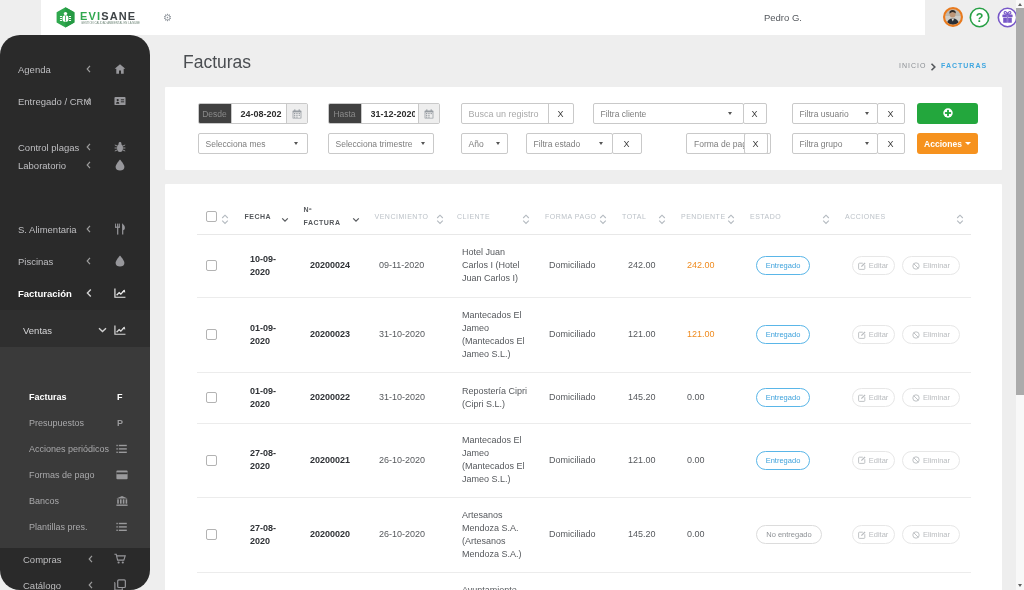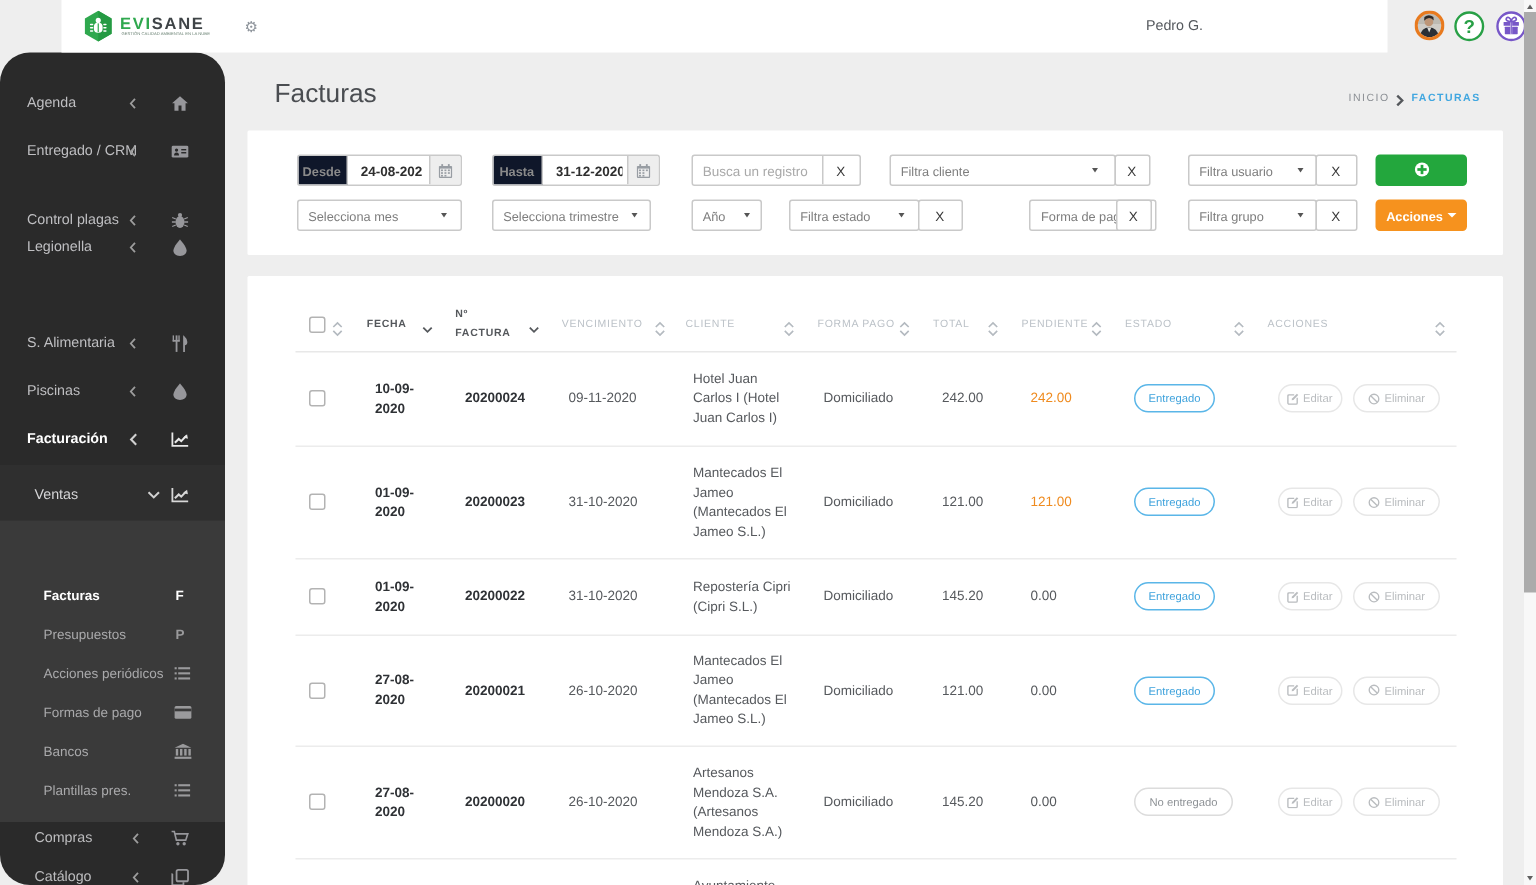--- a/index.html
+++ b/index.html
@@ -13,21 +13,21 @@
 
 .mi { position:absolute; left:0; width:150px; height:26px; }
 .mt { position:absolute; left:18px; top:50%; transform:translateY(-50%); font-size:9.5px; color:#bfbfc2; white-space:nowrap; }
 .mc { position:absolute; left:86px; top:50%; transform:translateY(-50%); }
 .mico { position:absolute; left:114px; top:50%; transform:translateY(-50%); width:12px; height:12px; }
 .sub2 .mt { left:23px; color:#bdbdbf; }
 .sub3 .mt { left:29px; font-size:9px; color:#a9a9ab; }
 .letter { position:absolute; left:117px; top:50%; transform:translateY(-50%); font-size:9px; font-weight:bold; color:#9a9a9c; }
 
 .fg { position:absolute; height:21px; background:#fff; border:1px solid #c9c9c9; border-radius:2px; display:flex; align-items:stretch; overflow:hidden; }
-.flab { background:#0f172a; border-right:1px solid #c9c9c9; color:#8a8a8a; font-size:8.5px; display:flex; align-items:center; justify-content:center;font-weight:bold; }
+.flab { background:#404040; border-right:1px solid #c9c9c9; color:#8a8a8a; font-size:8.5px; display:flex; align-items:center; justify-content:center; }
 .fval { font-weight:bold; font-size:9px; color:#2e2e2e; display:flex; align-items:center; justify-content:flex-start; padding-left:9px; overflow:hidden; white-space:nowrap; }
 .fcal { background:#eeeeee; border-left:1px solid #c9c9c9; display:flex; align-items:center; justify-content:center; }
 .fx { position:absolute; height:21px; background:#fff; border:1px solid #c9c9c9; border-radius:2px; font-size:9px; color:#3c3c3c; display:flex; align-items:center; justify-content:center; }
 .sel { position:absolute; height:21px; background:#fff; border:1px solid #c9c9c9; border-radius:2px; font-size:8.5px; color:#7d7d7d; display:flex; align-items:center; padding-left:7px; white-space:nowrap; }
 .caret { position:absolute; top:50%; margin-top:-1.5px; width:0; height:0; border-left:2.8px solid transparent; border-right:2.8px solid transparent; border-top:3.4px solid #555; }
 .ph { color:#a9a9a9; font-weight:normal; }
 
 .htx { position:absolute; font-size:7px; letter-spacing:0.5px; color:#bcc2c8; white-space:nowrap; }
 .htx.on { color:#55585c; font-weight:bold; }
 .btx { position:absolute; font-size:9px; color:#56595d; line-height:13px; white-space:nowrap; }
@@ -428,21 +428,21 @@
           <line x1="3.2" y1="5" x2="0.8" y2="4"></line>
           <line x1="3.2" y1="7" x2="0.6" y2="7"></line>
           <line x1="3.2" y1="9" x2="0.8" y2="10"></line>
           <line x1="8.8" y1="5" x2="11.2" y2="4"></line>
           <line x1="8.8" y1="7" x2="11.4" y2="7"></line>
           <line x1="8.8" y1="9" x2="11.2" y2="10"></line>
         </g>
       </svg>
   </div>
   <div class="mi" style="top:117px">
-      <span class="mt">Legionella</span>
+      <span class="mt">Laboratorio</span>
     <svg class="mc" width="5" height="8" viewBox="0 0 5 8">
         <path d="M4 0.9 L1.2 4 L4 7.1" stroke="#9d9d9d" stroke-width="1.2" fill="none"></path>
       </svg>
     <svg class="mico" width="10" height="12" viewBox="0 0 10 12">
         <path d="M5 0.6 C5 0.6 9.4 5.4 9.4 8 C9.4 10.3 7.4 11.6 5 11.6 C2.6 11.6 0.6 10.3 0.6 8 C0.6 5.4 5 0.6 5 0.6 Z" fill="#97979b"></path>
       </svg>
   </div>
   <div class="mi" style="top:181px">
       <span class="mt">S. Alimentaria</span>
     <svg class="mc" width="5" height="8" viewBox="0 0 5 8">

